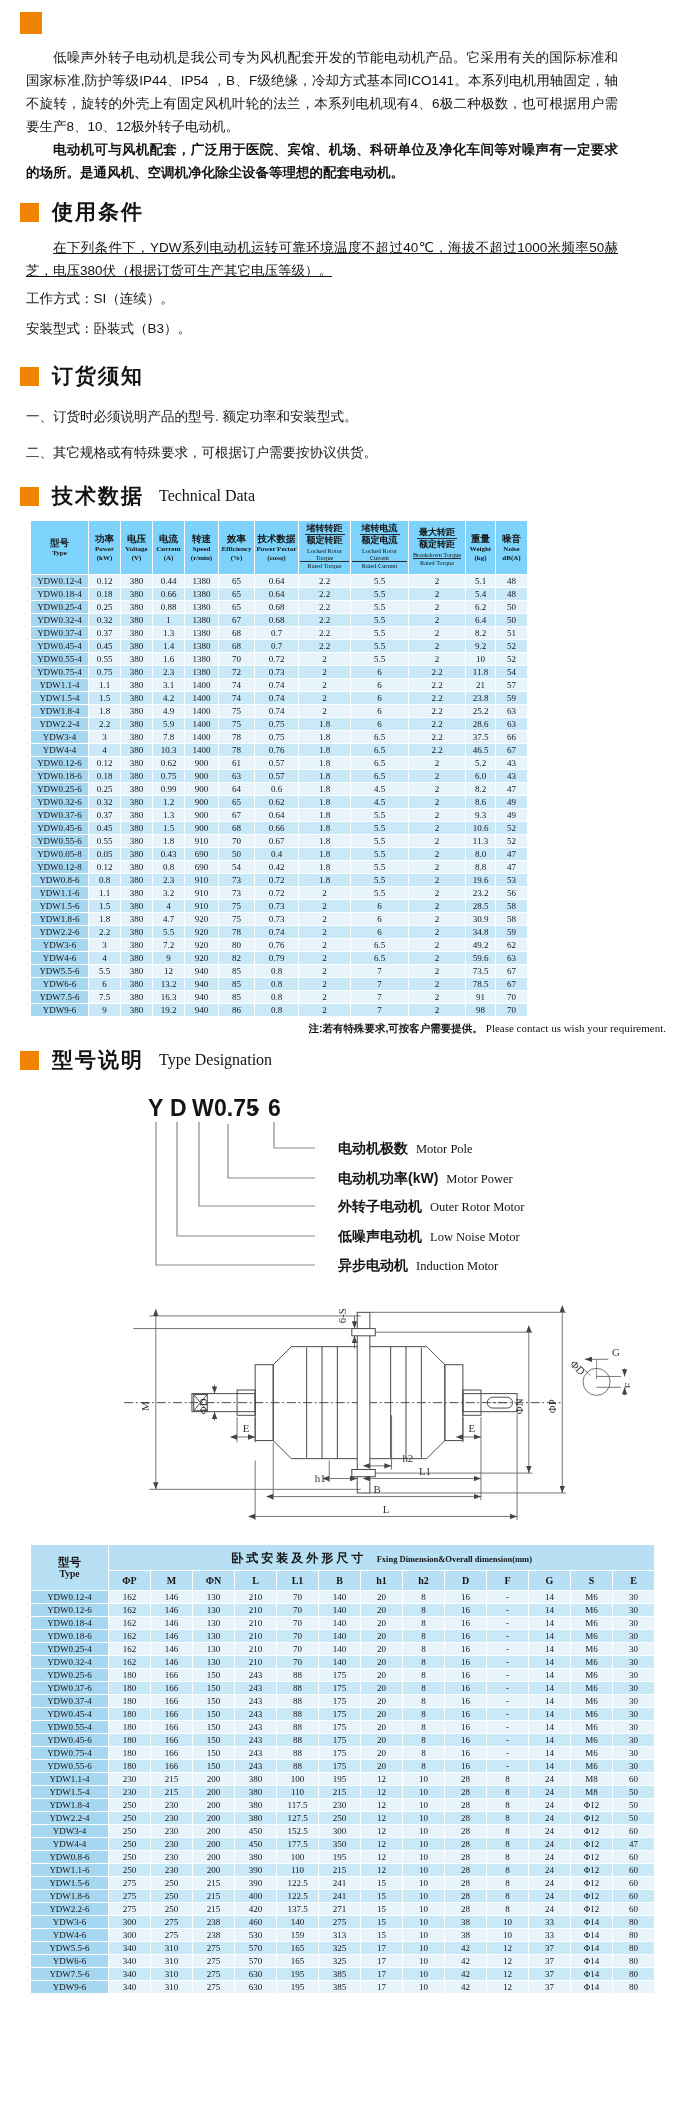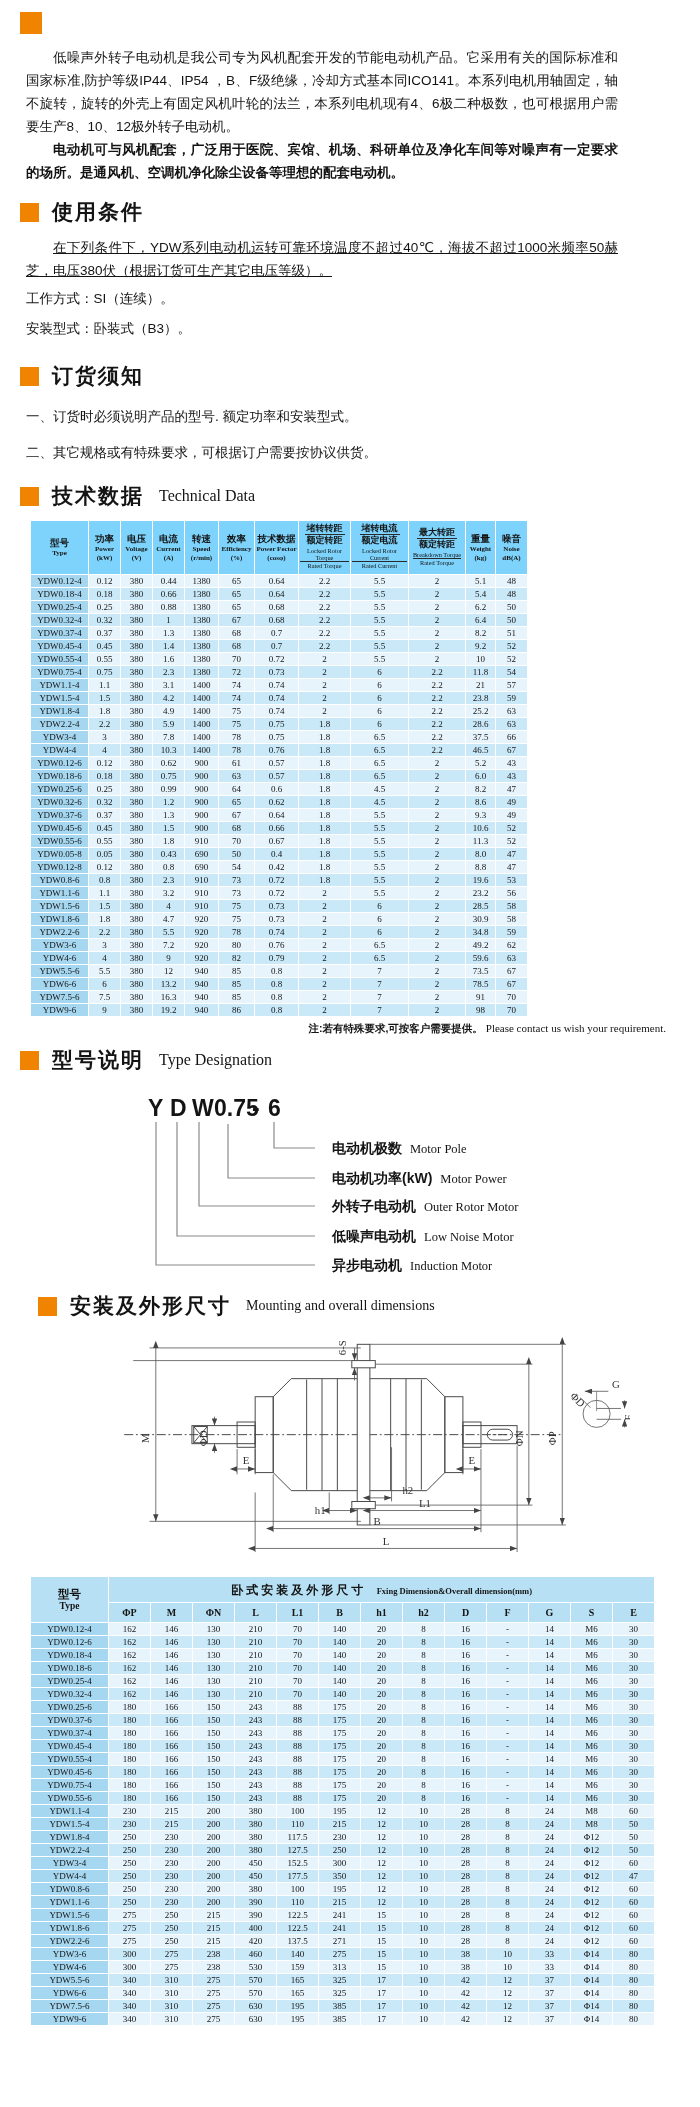--- a/index.html
+++ b/index.html
@@ -44,21 +44,21 @@
   .frac-en { display:inline-block; font-family:"Liberation Serif","DejaVu Serif",serif;
              font-size:6.3px; line-height:7px; font-weight:normal; }
   .frac-en .num { border-bottom:1px solid #2a2a2a; }
   .tbl-note { margin:5px 34px 0 0; text-align:right; font-size:10.5px; font-weight:600; }
   .tbl-note .en { font-family:"Liberation Serif","DejaVu Serif",serif; font-weight:normal; font-size:11px; }
 
   
   .desig-wrap { position:relative; height:202px; margin-top:12px; }
   .desig-wrap svg { position:absolute; left:0; top:0; }
   .desig-labels { position:absolute; left:322px; top:0; width:360px; }
-  .desig-label { position:absolute; left:10px; white-space:nowrap; line-height:20px; }
+  .desig-label { position:absolute; left:16px; white-space:nowrap; line-height:20px; }
   .dl-cn { font-size:14px; font-weight:bold; }
   .dl-en { font-family:"Liberation Serif","DejaVu Serif",serif; font-size:12.5px; margin-left:8px; }
 
   
   .drawing-wrap { width:560px; margin:8px auto 0; }
   .drawing-wrap svg { display:block; }
   .dim-text { font-family:"Liberation Serif","DejaVu Serif",serif; font-size:12px; fill:#333; }
 
   
   .dim-table { width:624px; margin:4px 0 0 30px; }
@@ -712,25 +712,20 @@
     </svg>
     <div class="desig-labels">
         <div class="desig-label" style="top: 52px;"><span class="dl-cn">电动机极数</span><span class="dl-en">Motor Pole</span></div>
         <div class="desig-label" style="top: 82px;"><span class="dl-cn">电动机功率(kW)</span><span class="dl-en">Motor Power</span></div>
         <div class="desig-label" style="top: 110px;"><span class="dl-cn">外转子电动机</span><span class="dl-en">Outer Rotor Motor</span></div>
         <div class="desig-label" style="top: 140px;"><span class="dl-cn">低噪声电动机</span><span class="dl-en">Low Noise Motor</span></div>
         <div class="desig-label" style="top: 169px;"><span class="dl-cn">异步电动机</span><span class="dl-en">Induction Motor</span></div>
       </div>
   </div>
 
-  <div class="sec-h" style="margin-top:4px; margin-left:38px;">
-    <span class="sq"></span>
-    <span class="sec-cn">安装及外形尺寸</span>
-    <span class="sec-en" style="font-size:14px;">Mounting and overall dimensions</span>
-  </div>
 
   <div class="drawing-wrap">
     <svg width="560" height="244" viewBox="0 0 620 270">
       <defs>
         <marker id="ah" markerWidth="9" markerHeight="6" refX="8" refY="3" orient="auto" markerUnits="userSpaceOnUse">
           <path d="M0,0 L8,3 L0,6 z" fill="#444"></path>
         </marker>
         <marker id="ahs" markerWidth="9" markerHeight="6" refX="0" refY="3" orient="auto-start-reverse" markerUnits="userSpaceOnUse">
           <path d="M0,0 L8,3 L0,6 z" fill="#444"></path>
         </marker>

